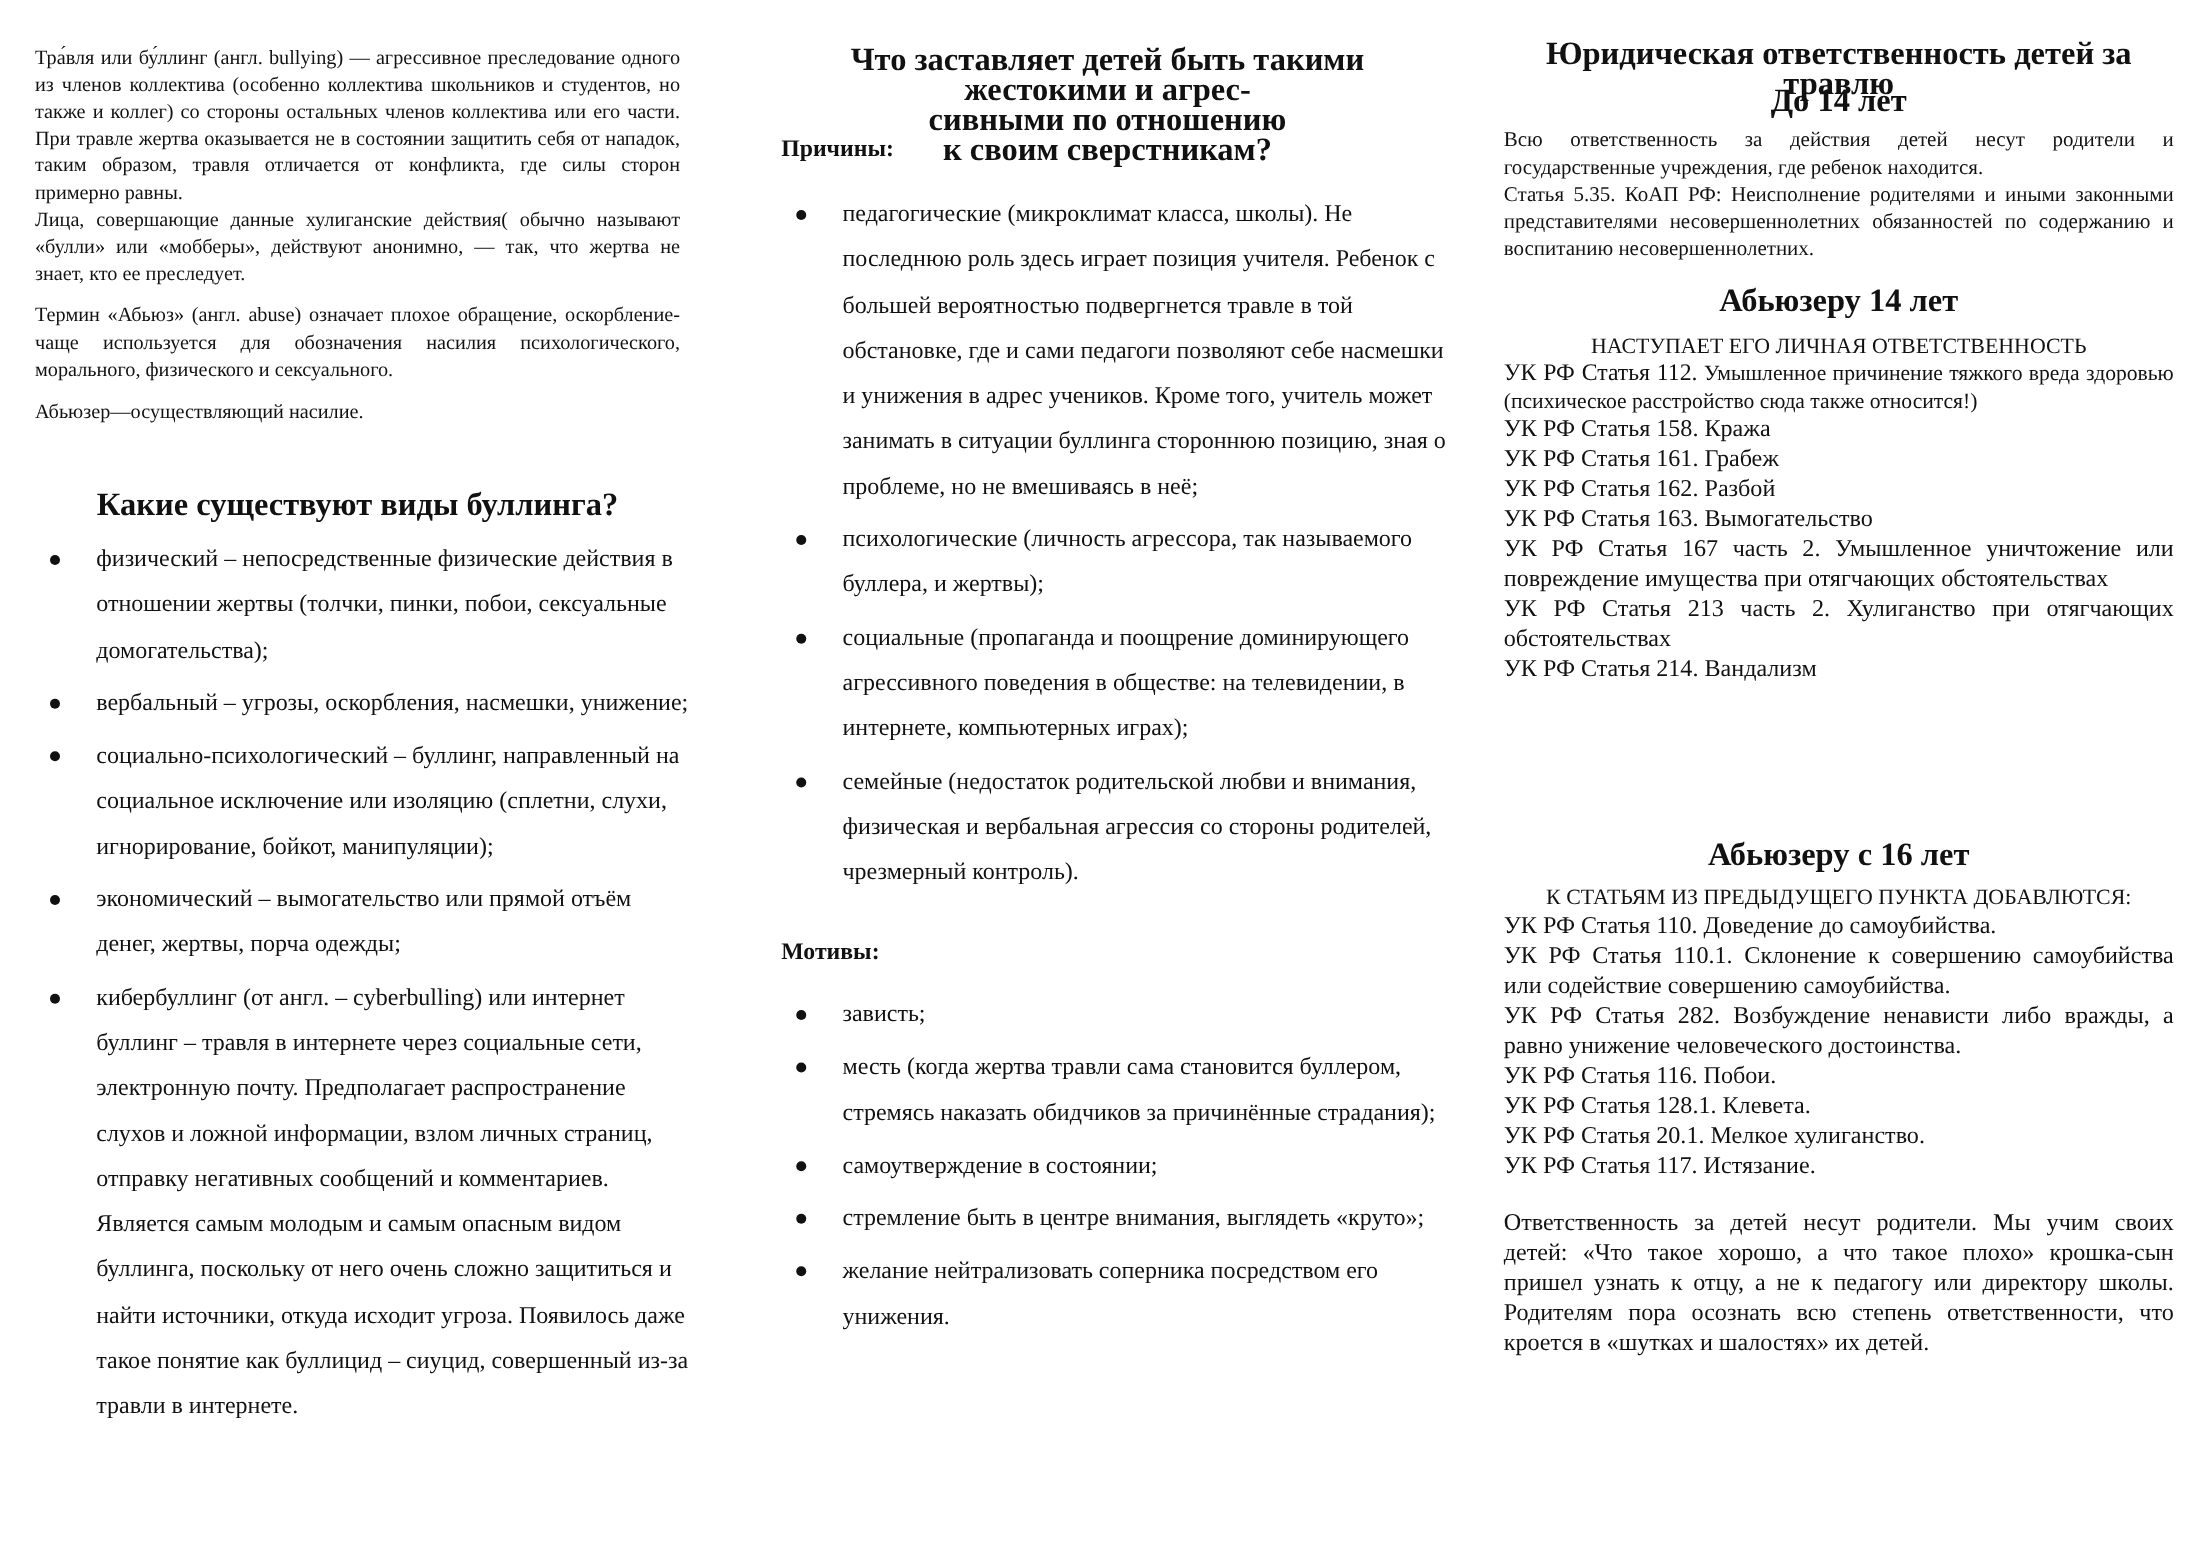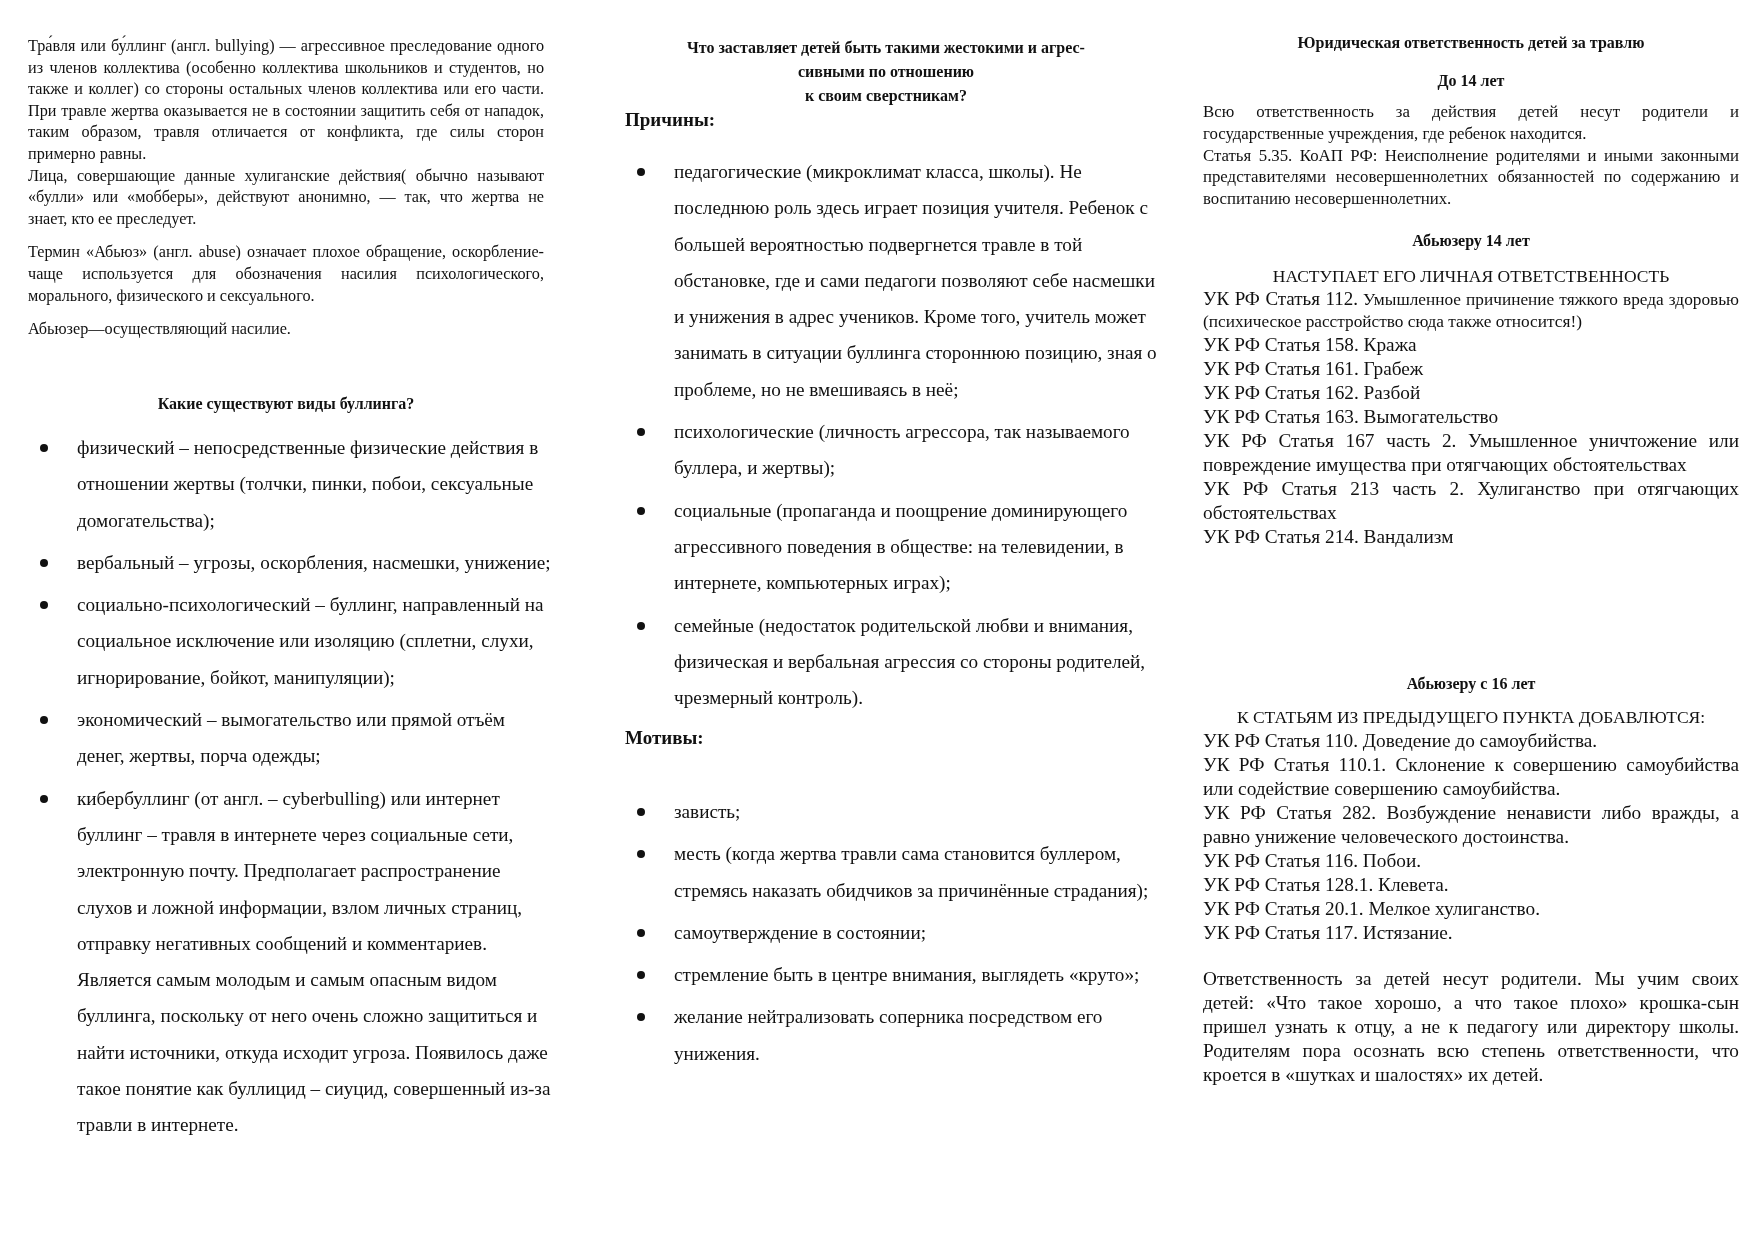--- a/index.html
+++ b/index.html
@@ -11,21 +11,21 @@
   .col1 { left: 28px; width: 516px; }
   .col2 { left: 625px; width: 522px; }
   .col3 { left: 1203px; width: 536px; }
 
   .small { font-size: 16.2px; line-height: 21.6px; text-align: justify; }
   .small p { margin: 0; }
   .gap { height: 12px; }
 
   .b { font-weight: normal; }
 
-  .h2 { font-weight: bold; font-size: 16px; text-align: center; line-height: 24px; }
+  .h2 { font-weight: bold; font-size: 26px; text-align: center; line-height: 24px; }
   .h3 { font-weight: bold; font-size: 19px; line-height: 24px; }
 
   ul.big { list-style: none; margin: 12px; padding: 0; }
   ul.big li { position: relative; padding-left: 37px; font-size: 19.2px; line-height: 36.3px; margin-bottom: 6px; }
   ul.big li .bullet { position: absolute; left: 0; top: 14px; width: 8px; height: 8px; border-radius: 50%; background: #111; }
 
   .law { font-size: 19.3px; line-height: 24px; text-align: justify; }
   .law p { margin: 0; }
   .law .caps { font-size: 17.5px; line-height: 22.5px; text-align: center; }
 </style>
@@ -57,21 +57,21 @@
     <div>сивными по отношению</div>
     <div>к своим сверстникам?</div>
   </div>
   <div class="h3" style="position:absolute; top:108px;">Причины:</div>
   <ul class="big" style="position:absolute; top:142px; width:522px;">
     <li><span class="bullet"></span><span>педагогические (микроклимат класса, школы). Не последнюю роль здесь играет позиция учителя. Ребенок с большей вероятностью подвергнется травле в той обстановке, где и сами педагоги позволяют себе насмешки и унижения в адрес учеников. Кроме того, учитель может занимать в ситуации буллинга стороннюю позицию, зная о проблеме, но не вмешиваясь в неё;</span></li>
     <li><span class="bullet"></span><span>психологические (личность агрессора, так называемого буллера, и жертвы);</span></li>
     <li><span class="bullet"></span><span>социальные (пропаганда и поощрение доминирующего агрессивного поведения в обществе: на телевидении, в интернете, компьютерных играх);</span></li>
     <li><span class="bullet"></span><span>семейные (недостаток родительской любви и внимания, физическая и вербальная агрессия со стороны родителей, чрезмерный контроль).</span></li>
   </ul>
-  <div class="h3" style="position:absolute; top:726px;">Мотивы:</div>
+  <div class="h3" style="position:absolute; top:750px;">Мотивы:</div>
   <ul class="big" style="position:absolute; top:782px; width:522px;">
     <li><span class="bullet"></span><span>зависть;</span></li>
     <li><span class="bullet"></span><span>месть (когда жертва травли сама становится буллером, стремясь наказать обидчиков за причинённые страдания);</span></li>
     <li><span class="bullet"></span><span>самоутверждение в состоянии;</span></li>
     <li><span class="bullet"></span><span>стремление быть в центре внимания, выглядеть «круто»;</span></li>
     <li><span class="bullet"></span><span>желание нейтрализовать соперника посредством его унижения.</span></li>
   </ul>
 </div>
 
 <div class="col col3">

